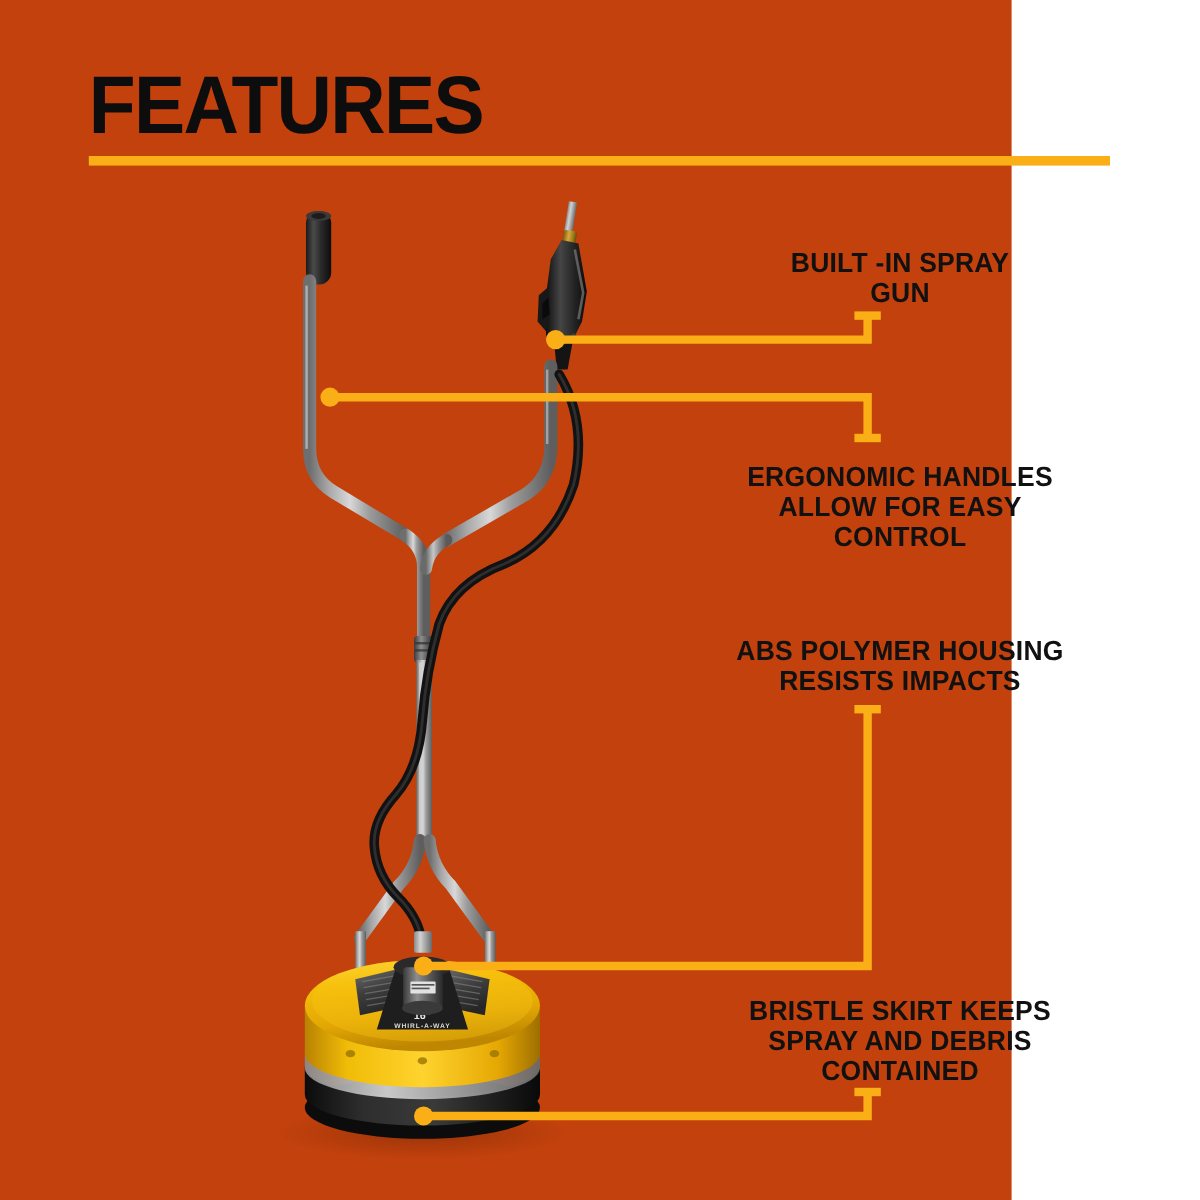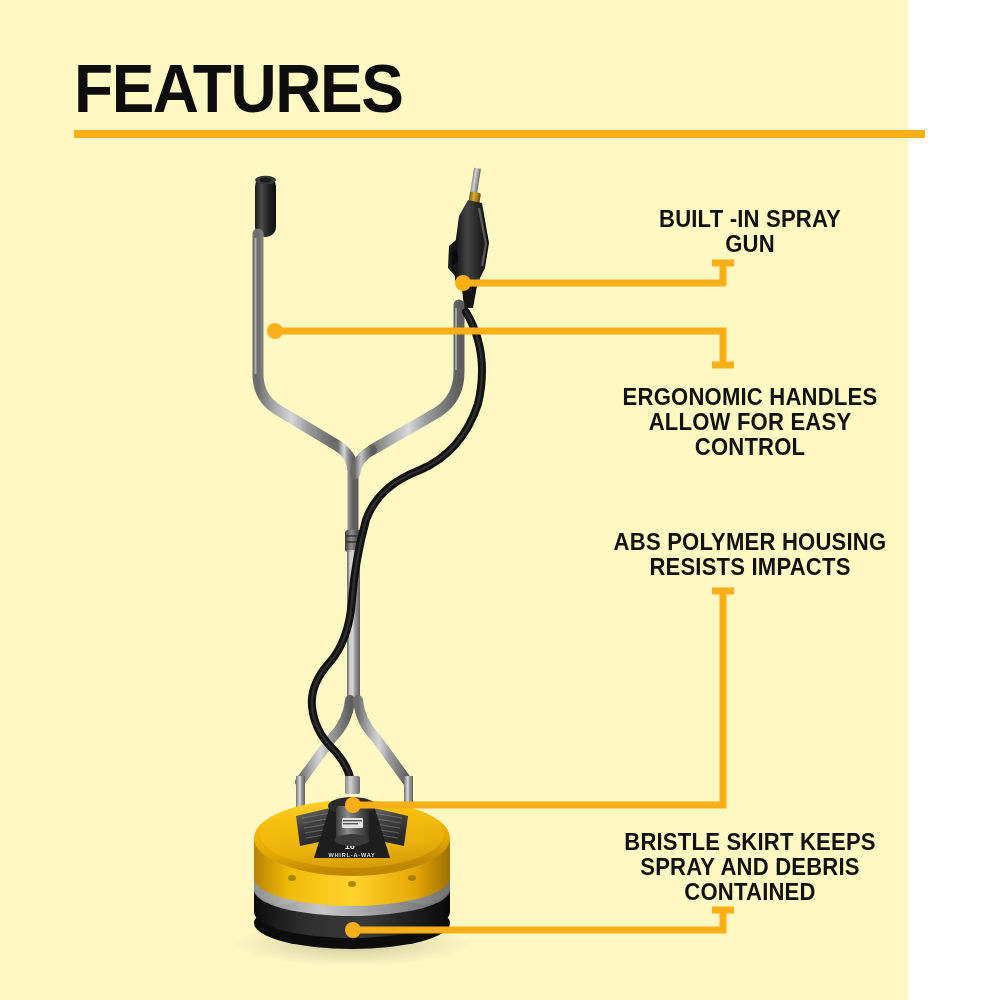--- a/index.html
+++ b/index.html
@@ -13,23 +13,23 @@
     height: 1000px;
     position: relative;
     overflow: hidden;
     font-family: "Liberation Sans", sans-serif;
     -webkit-font-smoothing: antialiased;
   }
 
   #page {
     position: absolute;
     left: 0; top: 0;
-    width: 908px;
+    width: 843px;
     height: 1000px;
-    background: #fef9c3;
+    background: #c2410c;
   }
 
   
   #page-title {
     position: absolute;
     left: 74px;
     top: 52px;
     font-size: 68px;
     line-height: 72px;
     font-weight: 900;

